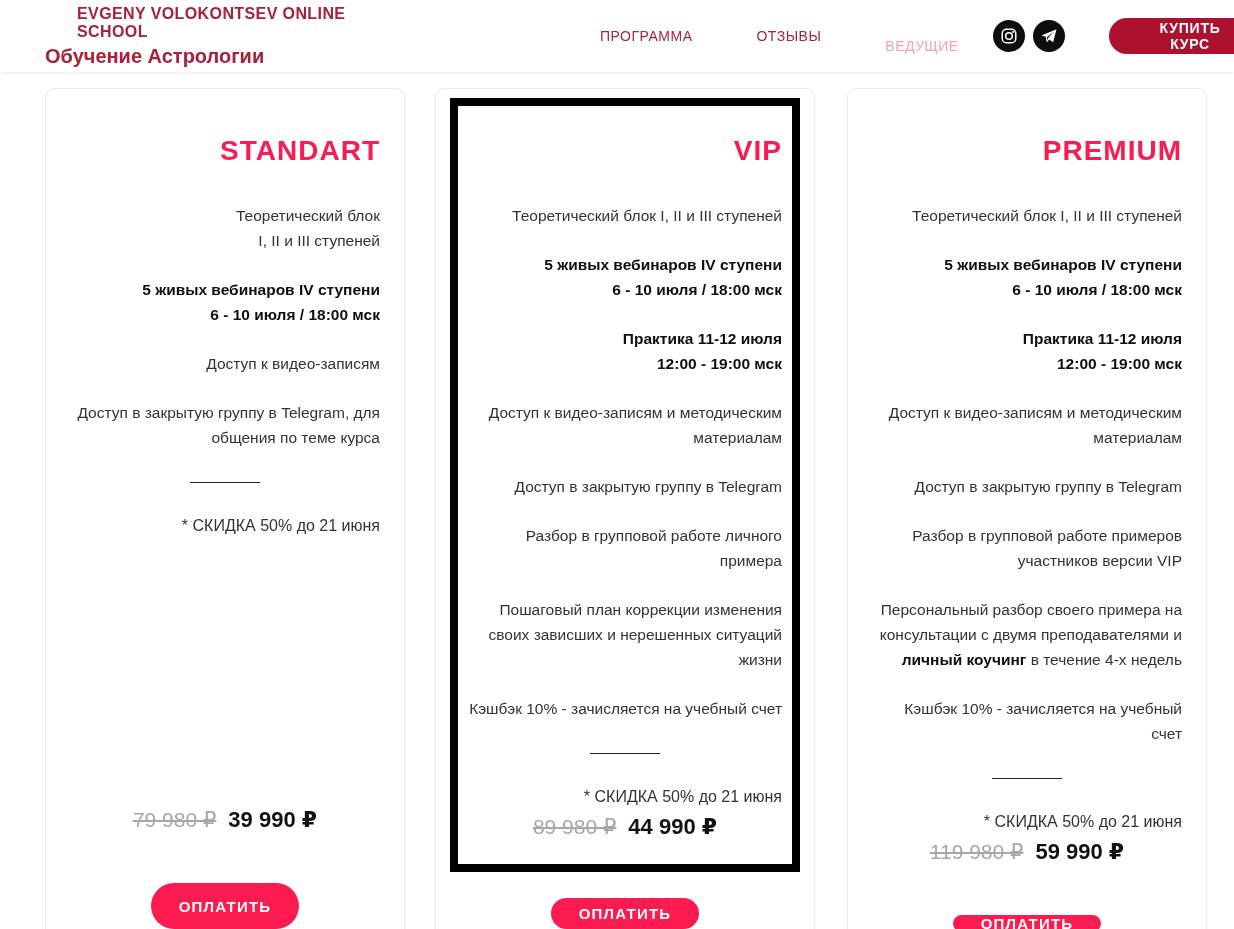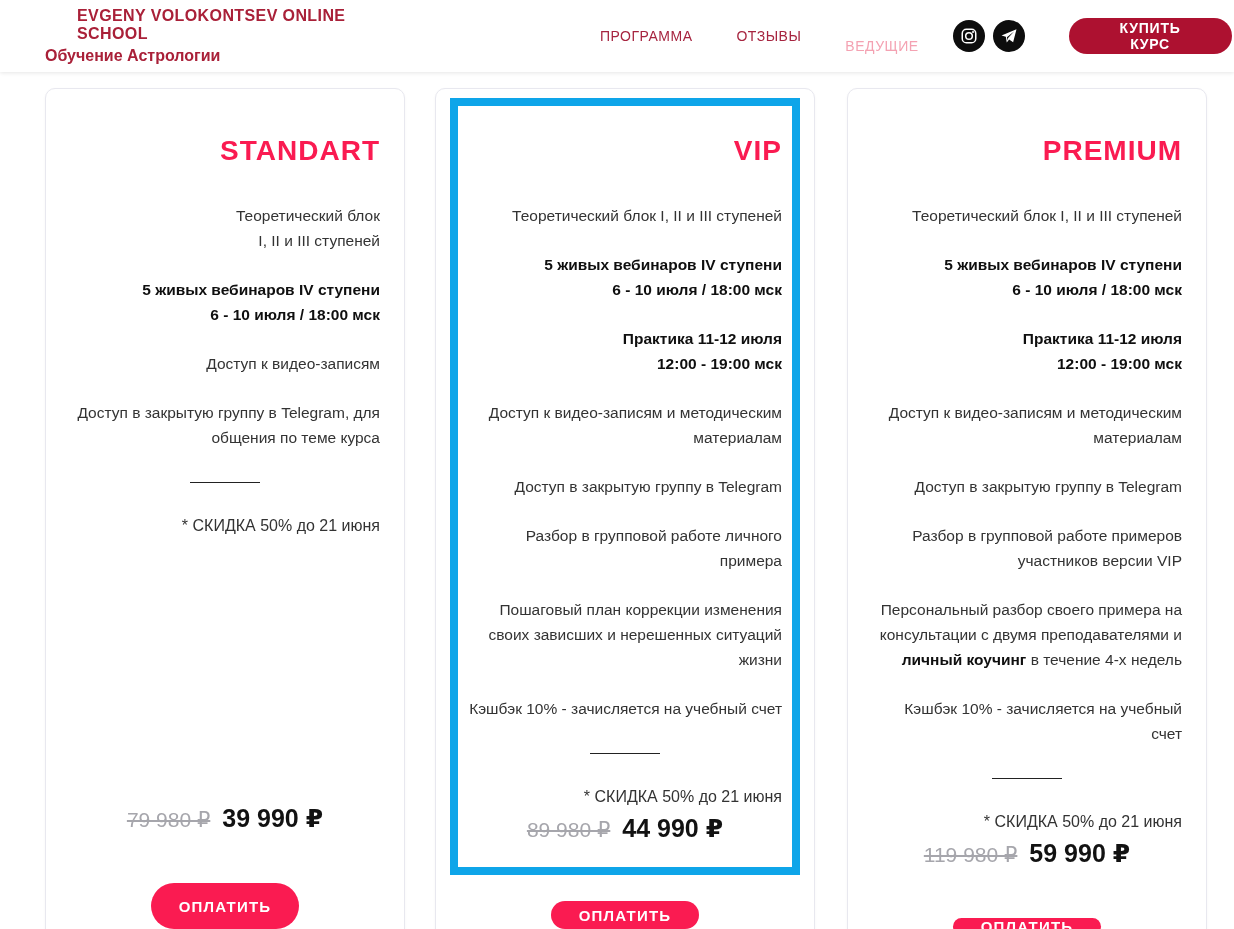--- a/index.html
+++ b/index.html
@@ -4,54 +4,54 @@
 <style>
   * { margin:0; padding:0; box-sizing:border-box; }
   html,body { width:1234px; height:929px; overflow:hidden; background:#fff;
               font-family:"Liberation Sans","DejaVu Sans",sans-serif; }
 
   
   .header { position:relative; height:72px; background:#fff; display:flex; align-items:center;
             box-shadow:0 1px 4px rgba(0,0,0,.10); z-index:5; padding:0 28px 0 45px; }
   .logo { display:flex; flex-direction:column; gap:4px; min-width:360px; }
   .logo-title { color:#a92038; font-weight:700; font-size:16px; letter-spacing:.4px;margin-left:32px; }
-  .logo-sub   { color:#a92038; font-weight:700; font-size:16px; }
-  .nav { display:flex; align-items:center; gap:44px; margin-left:195px; }
+  .logo-sub   { color:#a92038; font-weight:700; font-size:20px; }
+  .nav { display:flex; align-items:center; gap:64px; margin-left:195px; }
   .nav-item { font-size:14px; letter-spacing:.5px; color:#a6243f; cursor:pointer; text-transform:uppercase; }
   .nav-item.active { color:#f4a2b2;margin-top:20px; }
   .socials { display:flex; align-items:center; gap:8px; margin-left:34px; }
   .social { width:32px; height:32px; border-radius:50%; background:#0d0d0d; display:flex;
             align-items:center; justify-content:center; cursor:pointer; }
   .buy-btn { margin-left:44px; height:36px; min-width:163px; padding:0 30px; border:none; cursor:pointer;
              border-radius:21px; background:#ad1130; color:#fff; font-weight:700; font-size:14px;
              letter-spacing:.8px; font-family:inherit; }
 
   
   .cards { display:flex; margin:16px 0 0 45px; align-items:stretch; }
   .card { background:#fff; border:1px solid #e8e8ef; border-radius:10px; height:852px;
           box-shadow:0 1px 3px rgba(0,0,0,.04);
           display:flex; flex-direction:column; padding:0 20px 10px; }
   .card-standart { width:360px; margin-right:30px; }
   .card-vip      { width:380px; margin-right:32px; padding:0 14px 10px; }
   .card-premium  { width:360px; }
 
   .frame { flex:1; display:flex; flex-direction:column; padding:46px 4px 24px; text-align:right; }
-  .card.highlighted .frame { border:8px solid #0ea5e9; margin:9px 0 0; padding:29px 10px 24px; }
+  .card.highlighted .frame { border:8px solid #000000; margin:9px 0 0; padding:29px 10px 24px; }
 
   .card-title { color:#fa1b51; font-size:28px; font-weight:700; letter-spacing:1px; margin-bottom:36px; }
 
   .feature { font-size:15.5px; line-height:25px; color:#333; margin-bottom:24px; white-space:pre-line; }
   .feature .b { font-weight:700; color:#0f0f0f; }
 
   .divider { width:70px; border:none; border-top:1.6px solid #222; margin:8px auto 34px; }
   .note { font-size:16px; color:#333; margin-bottom:8px; }
 
   .price-row { margin-top:auto; display:flex; align-items:baseline; justify-content:center; gap:12px; }
   .old-price { color:#a6a6ac; font-size:21px; font-weight:500; text-decoration:line-through; }
-  .new-price { color:#121212; font-size:25px; font-weight:700; }
+  .new-price { color:#121212; font-size:22px; font-weight:700; }
 
   .pay-btn { margin:26px auto 0; height:46px; min-width:145px; padding:0 28px; border:none; cursor:pointer;
              border-radius:23px; background:#fa1b51; color:#fff; font-weight:700; font-size:15px;
              letter-spacing:1.2px; font-family:inherit; display:block; }
 </style>
 </head>
 <body>
 
 <header class="header">
   <div class="logo">

